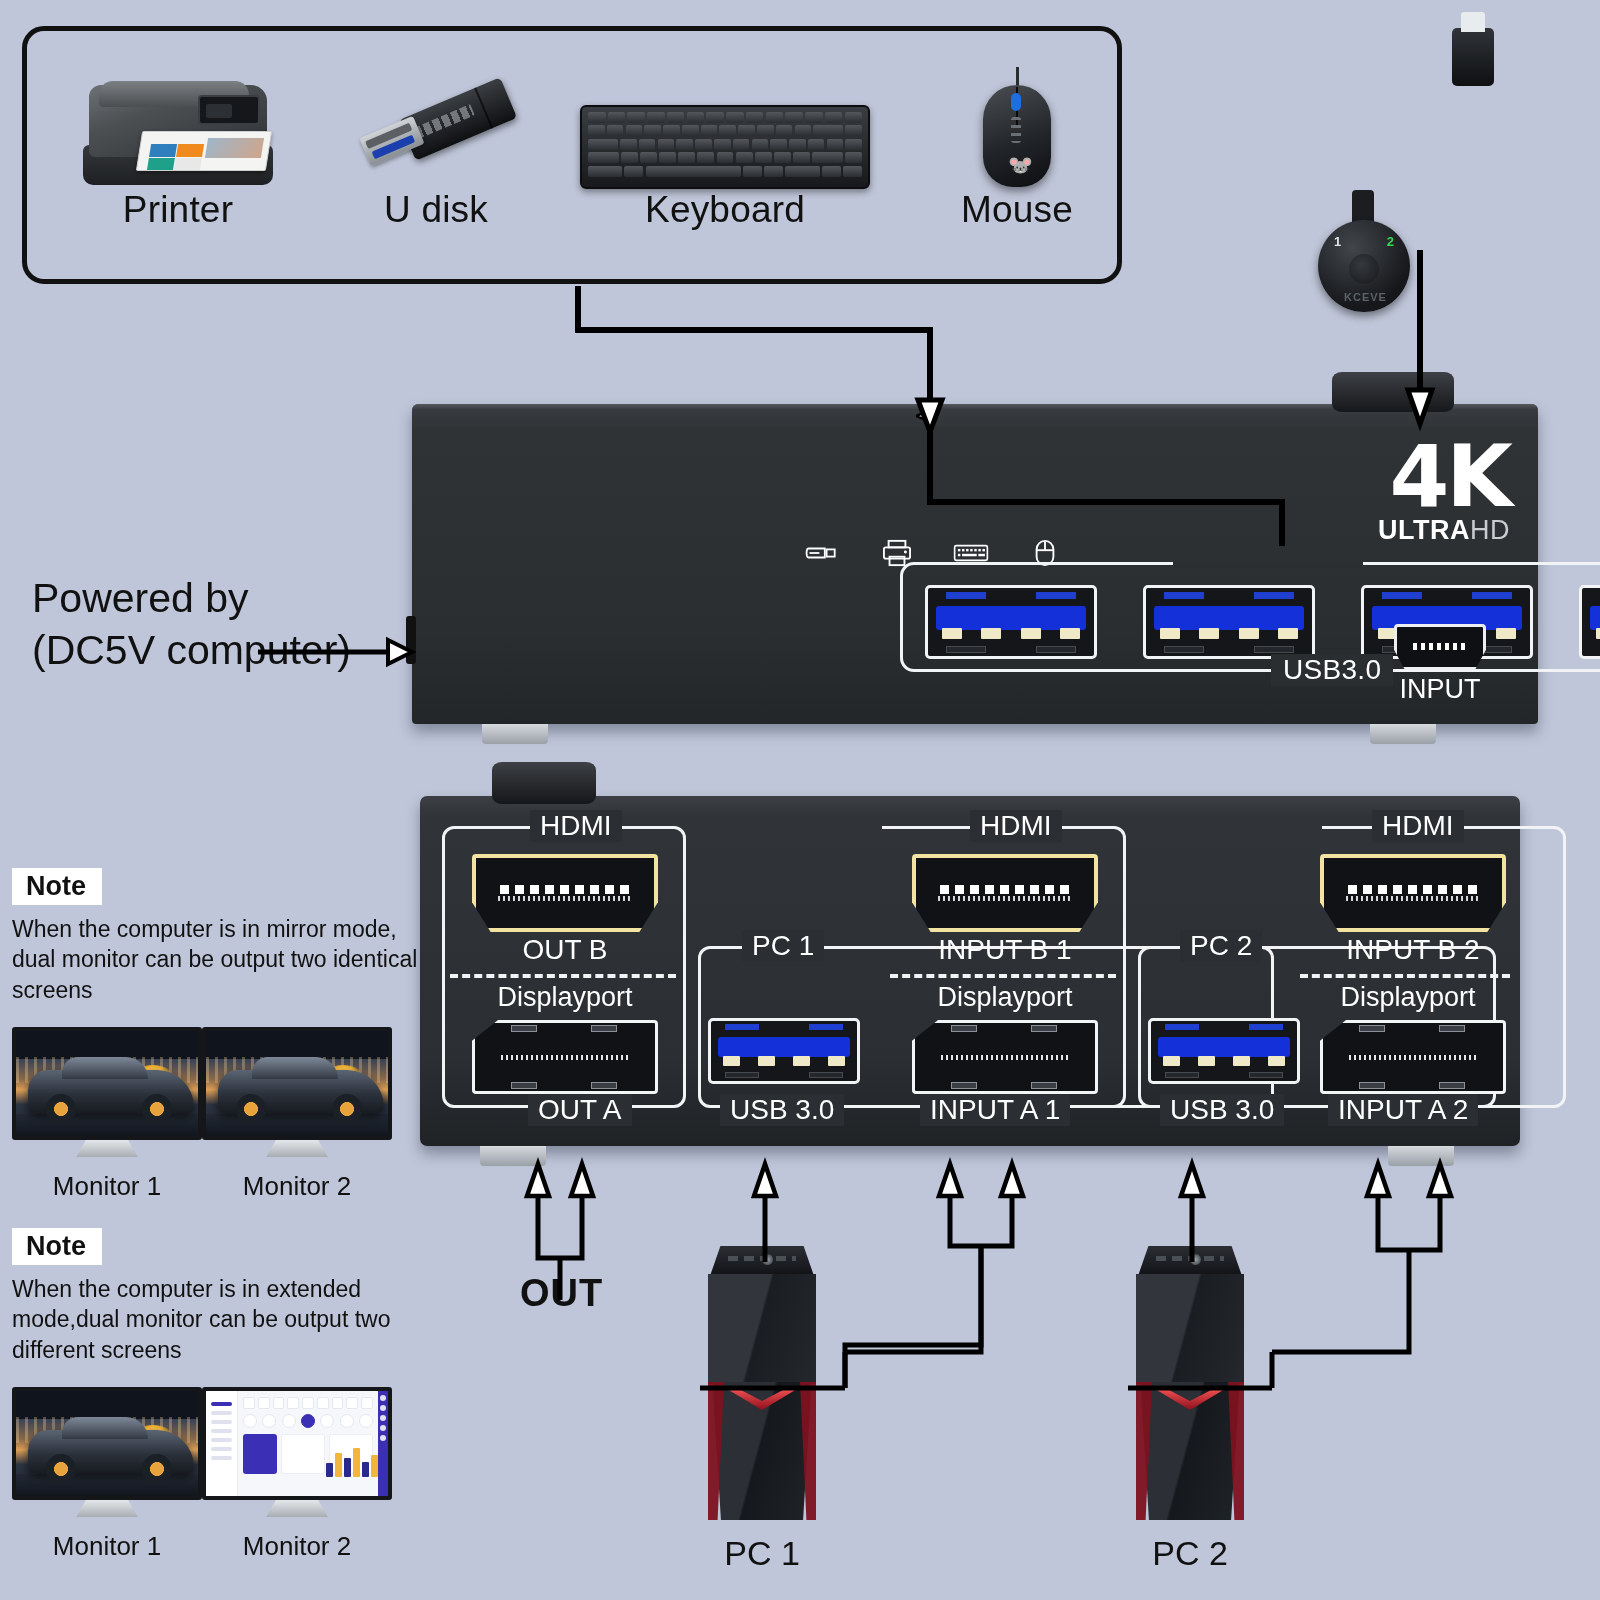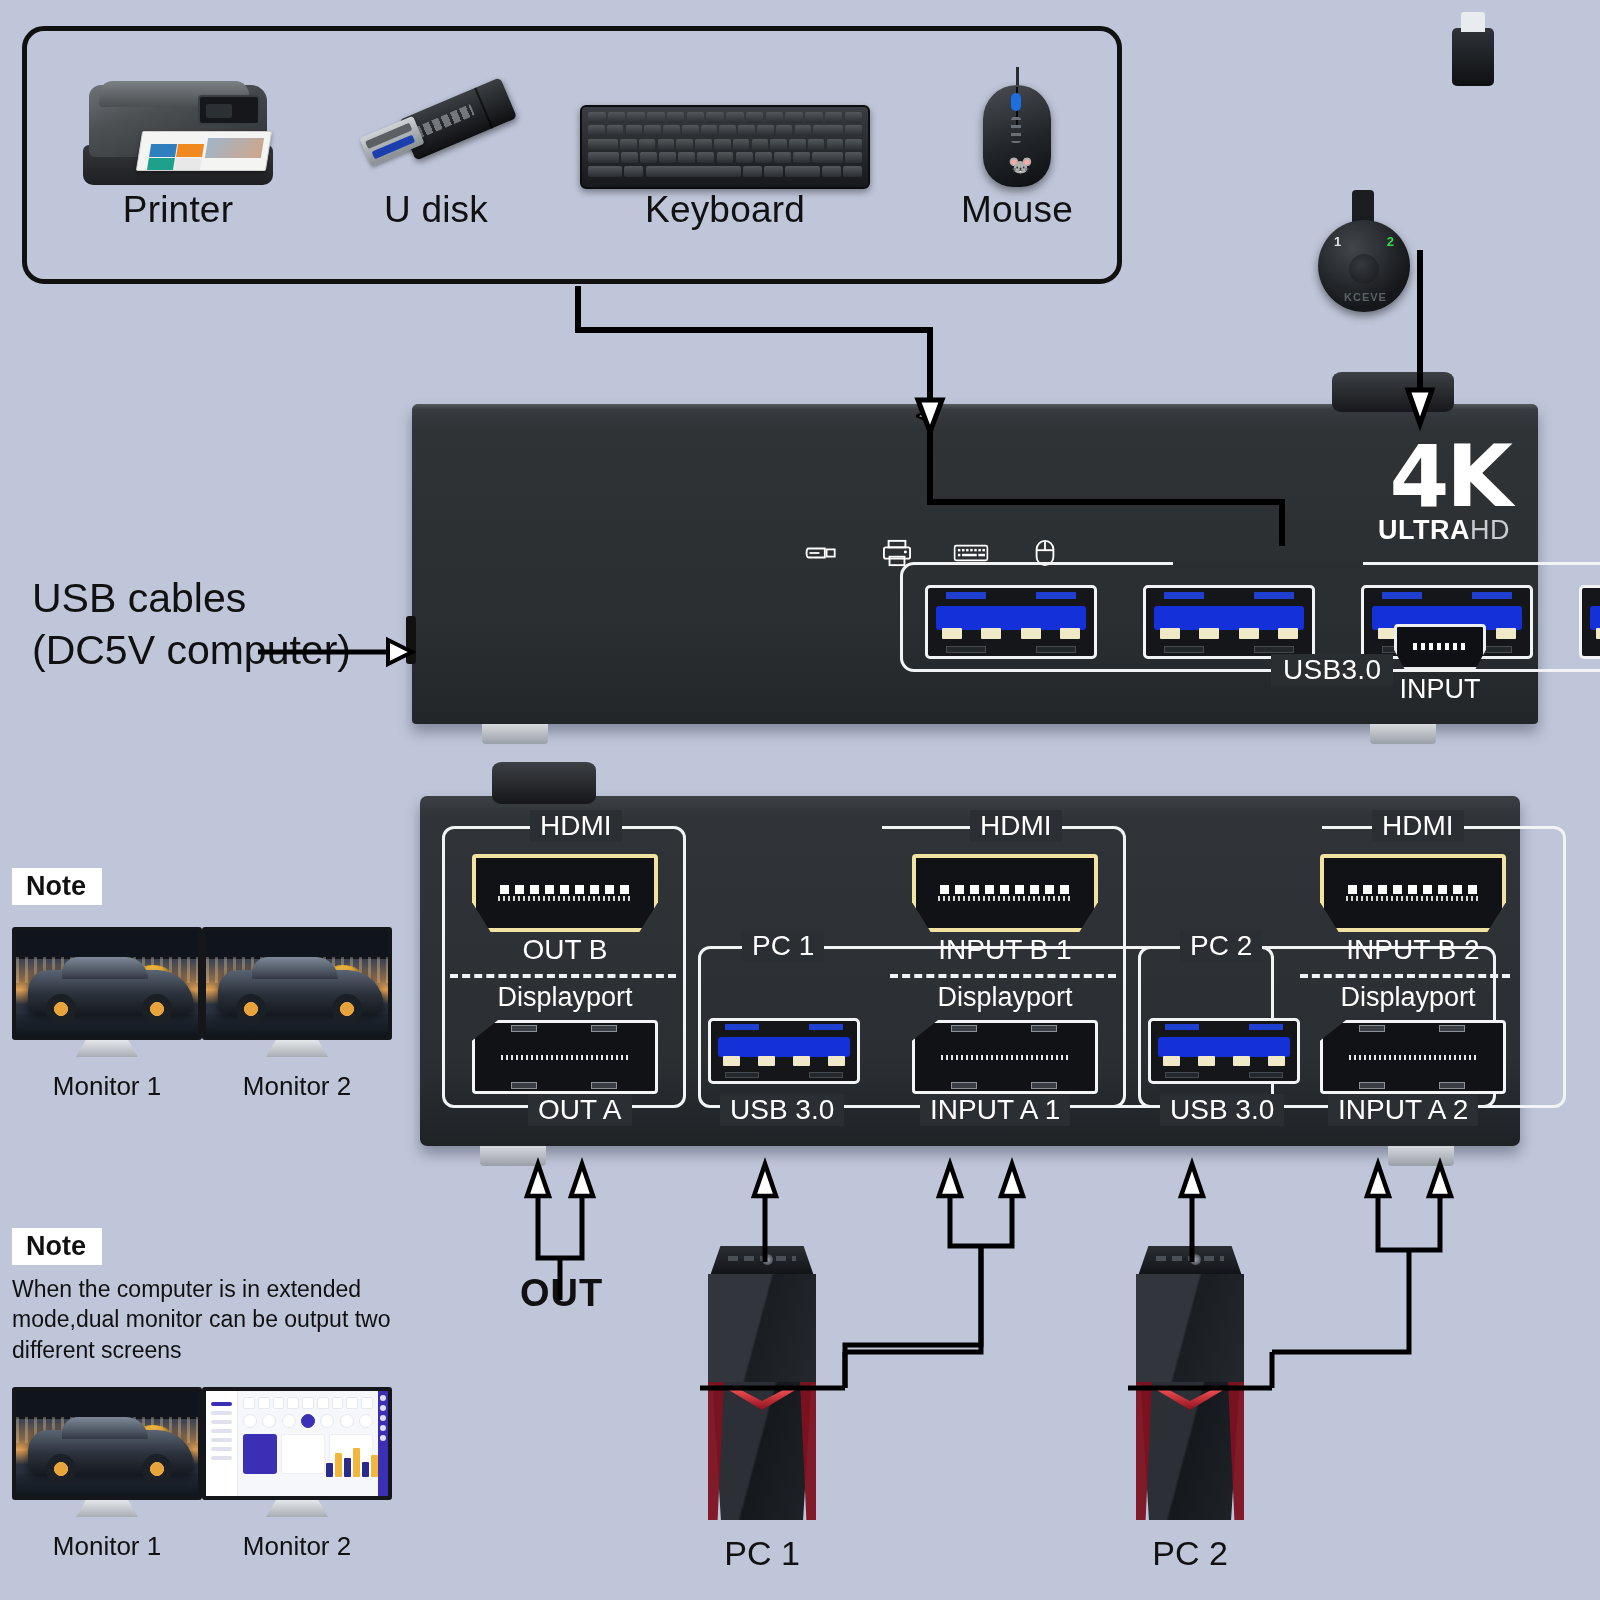--- a/index.html
+++ b/index.html
@@ -386,21 +386,21 @@
   <div class="remote-neck"></div>
   <div class="remote-body">
     <div class="n1">1</div>
     <div class="n2">2</div>
     <div class="btn"></div>
     <div class="brand">KCEVE</div>
   </div>
 </div>
 
 <div class="abs" id="powered">
-  <div>USB cables</div>
+  <div>Powered by</div>
   <div>(DC5V computer)</div>
 </div>
 
 <div class="abs" id="kvm-top">
   <div class="knob-top"></div>
   <div class="side-port"></div>
 
   <div class="logo4k">
     <div class="k4">4K</div>
     <div class="uhd"><span>ULTRA</span><span class="dim">HD</span></div>
@@ -611,20 +611,21 @@
       <div class="nub" style="left:116px;bottom:2px;"></div>
   </div>
   <div class="ptxt" style="left:908px;top:298px;font-size:28px;">INPUT A 2</div>
 
   <div class="foot" style="left:60px;top:350px;"></div>
   <div class="foot" style="left:968px;top:350px;"></div>
 </div>
 
 <div class="note-wrap abs" style="left:12px;top:868px;">
   <span class="note-badge">Note</span>
+  <div class="note-text">When the computer is in mirror mode, dual monitor can be output two identical screens</div>
   <div class="mon-row">
     <div class="mon">
       <div class="screen">
         <div class="carscene">
             <div class="ceil"></div>
             <div class="sky"></div>
             <div class="sun"></div>
           <div class="road"></div>
             <div class="car"></div>
             <div class="wh a"></div>

